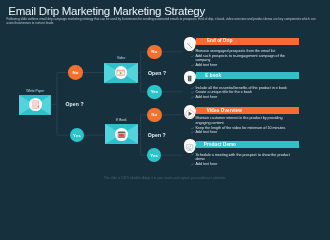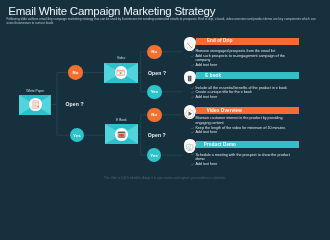--- a/index.html
+++ b/index.html
@@ -26,21 +26,21 @@
   .sbart{position:absolute;font-size:4.5px;font-weight:bold;color:#ffffff;white-space:nowrap;letter-spacing:0.12px;}
   .bullets{position:absolute;left:191.2px;width:101.5px;font-size:3.68px;line-height:4.7px;color:#dbe4e8;}
   .bullets li{position:relative;list-style:none;padding-left:4.2px;}
   .bm{position:absolute;left:0;top:0.85px;width:2.9px;height:2.9px;}
   .bm svg{display:block;}
   ul.bl{margin:0;padding:0;}
 </style>
 </head>
 <body>
 
-<div class="abs" id="title">Email White Campaign Marketing Strategy</div>
+<div class="abs" id="title">Email Drip Marketing Marketing Strategy</div>
 <div class="abs" id="subtitle">Following slide outlines email drip campaign marketing strategy that can be used by businesses for sending automated emails to prospects. End of drip, e book, video overview and product demo are key components which can assist businesses to nurture leads</div>
 <div class="abs" id="footer">This slide is 100% editable. Adapt it to your needs and capture your audience's attention.</div>
 
 <svg class="abs" id="diagram-lines" width="330" height="186" style="left:0;top:0;" viewBox="0 0 330 186">
   <g stroke="#2a4653" stroke-width="0.8" fill="none">
 
     <path d="M51.2,104.6 H57 M57,72.5 V135.2 M57,72.5 H68.2 M57,135.2 H69.5"></path>
 
     <path d="M82.6,72.5 H104 M138.2,72.5 H140.6 M140.6,51.8 V91.8 M140.6,51.8 H147 M140.6,91.8 H147.2"></path>
 

